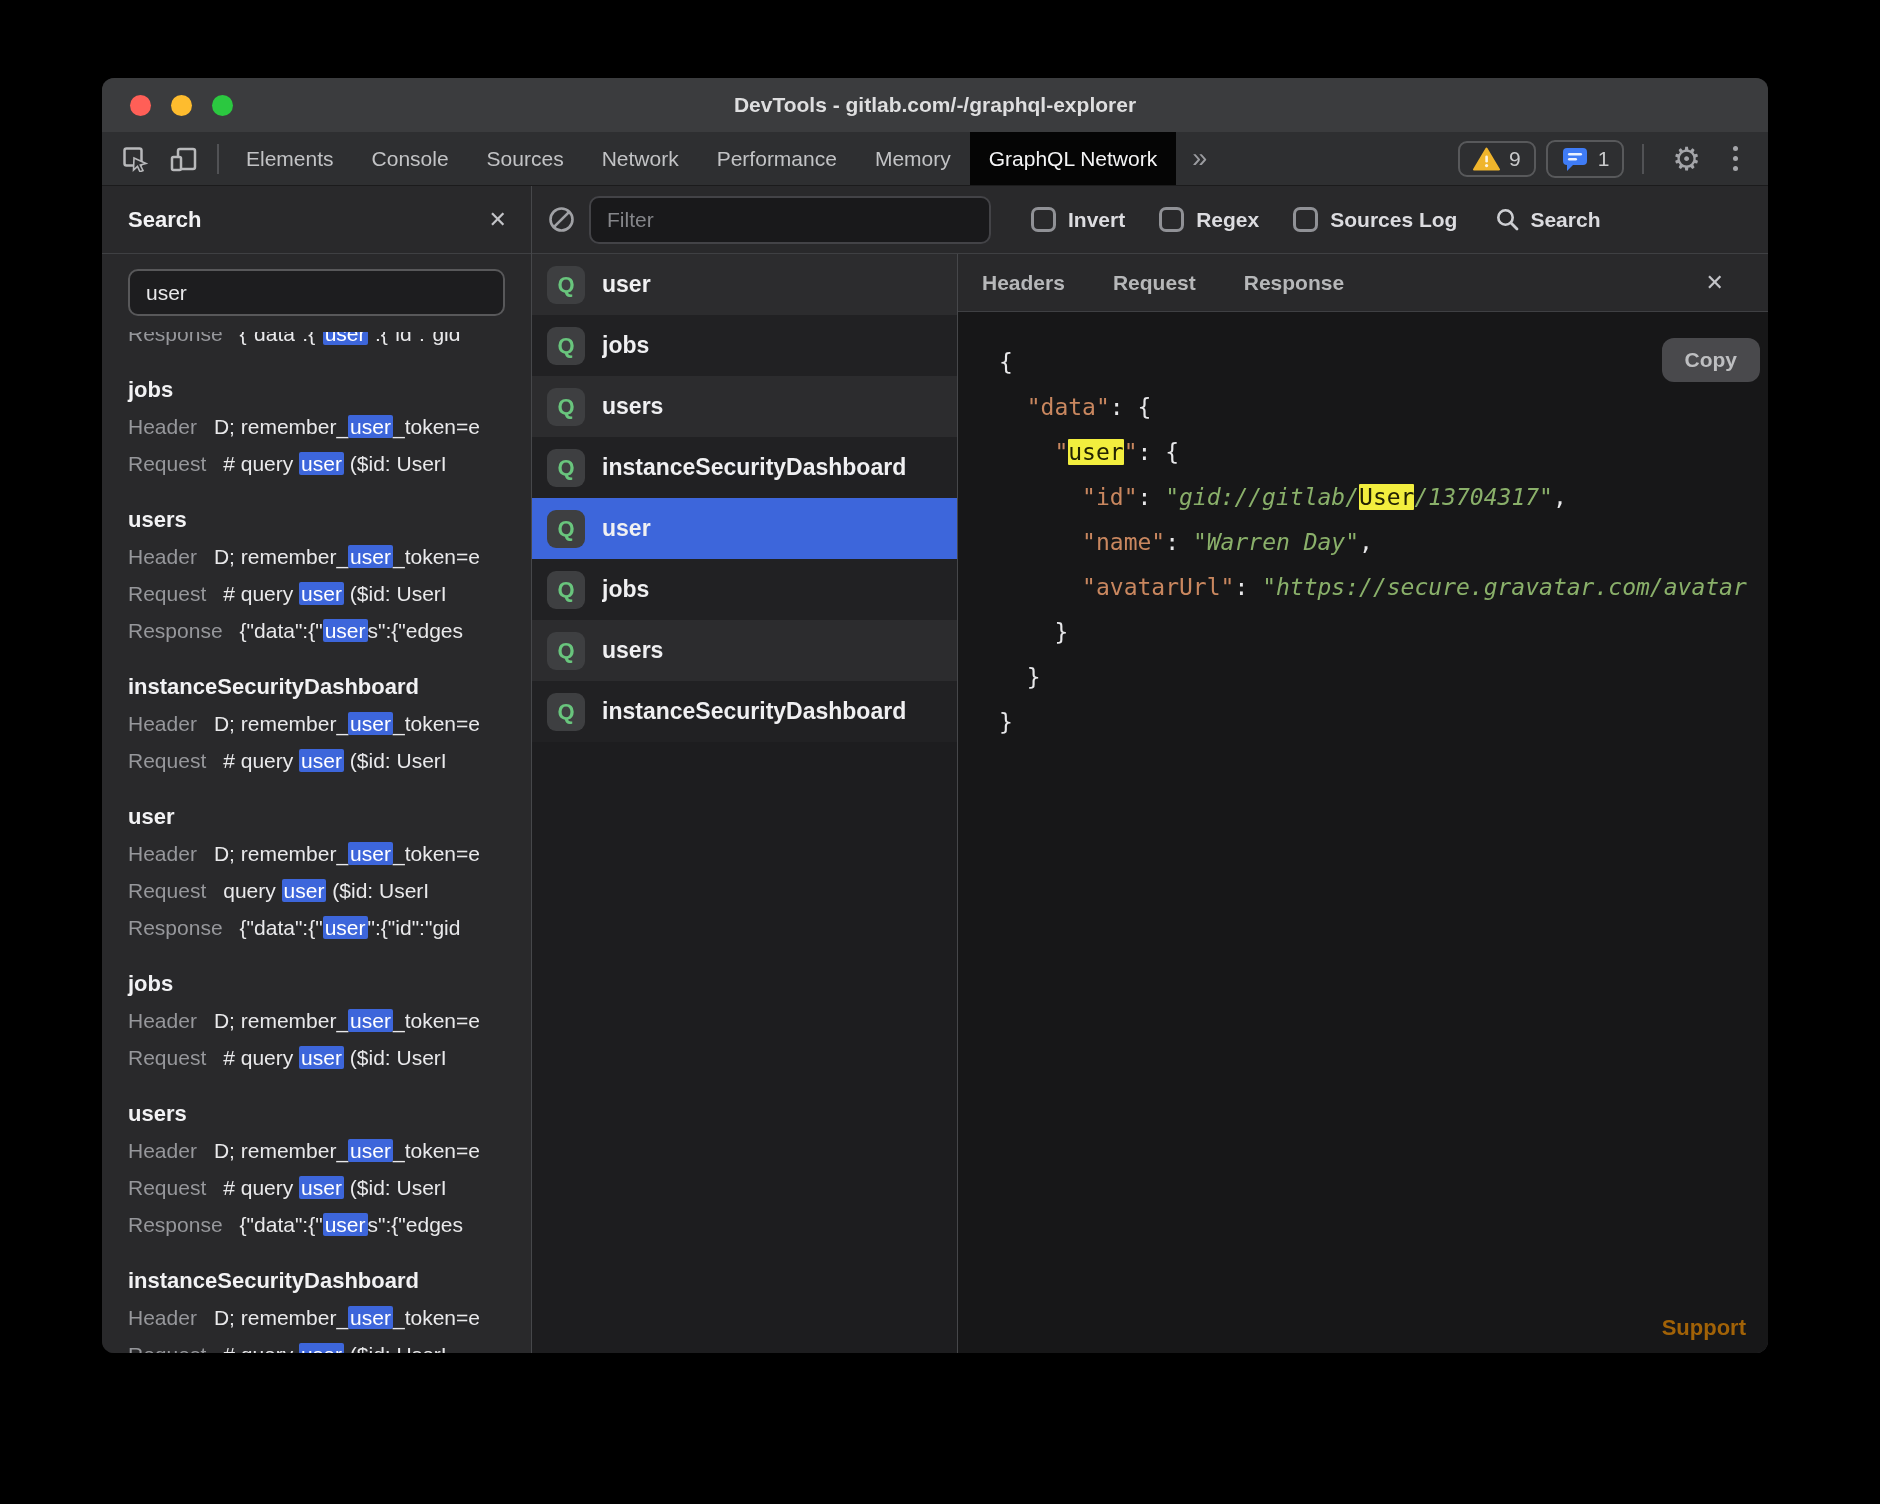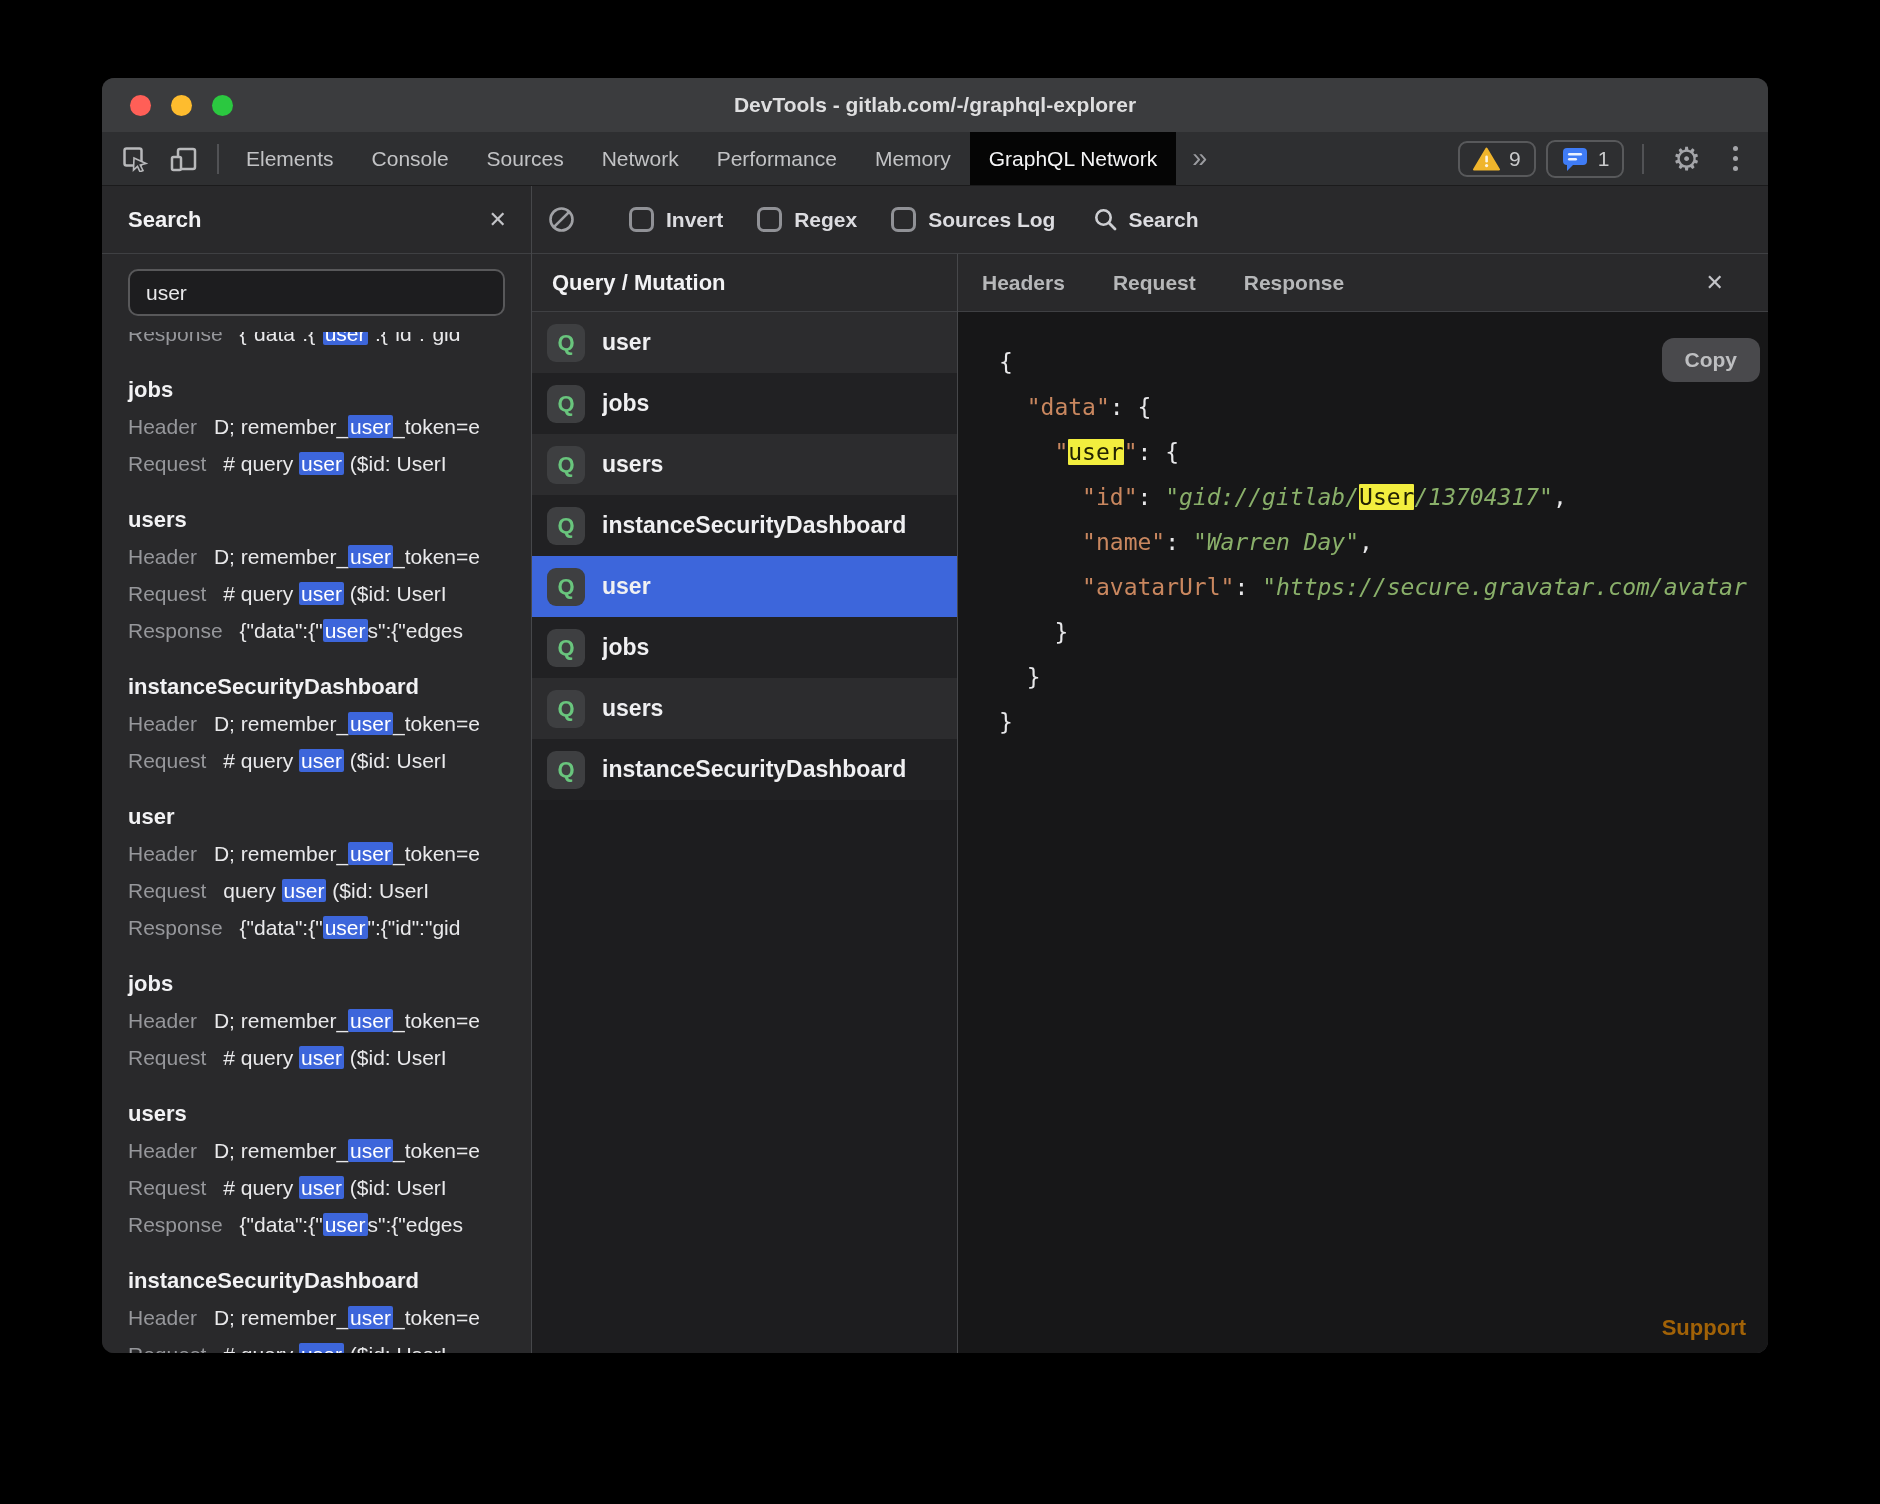--- a/index.html
+++ b/index.html
@@ -224,20 +224,23 @@
       </div>
 
       <div class="mid-right">
         <div class="band-top toolbar-band">
           <span class="block-icon">
             <svg width="27" height="27" viewBox="0 0 27 27">
                 <circle cx="13.5" cy="13.5" r="11" fill="none" stroke="#a0a1a5" stroke-width="2.6"></circle>
                 <line x1="5.8" y1="21.2" x2="21.2" y2="5.8" stroke="#a0a1a5" stroke-width="2.6"></line>
               </svg>
           </span>
+          <span class="filter-wrap">
+            <input type="text" placeholder="Filter" style="">
+          </span>
           <div class="cb-zone">
               <span class="cb-wrap">
                 <span class="cb"></span>
                 <span class="cb-label">Invert</span>
               </span>
               <span class="cb-wrap">
                 <span class="cb"></span>
                 <span class="cb-label">Regex</span>
               </span>
               <span class="cb-wrap">
@@ -250,23 +253,20 @@
                 <circle cx="10.5" cy="10.5" r="7.2" fill="none" stroke="#cdced2" stroke-width="2.6"></circle>
                 <line x1="15.8" y1="15.8" x2="22" y2="22" stroke="#cdced2" stroke-width="2.8" stroke-linecap="round"></line>
               </svg>
             <span class="cb-label">Search</span>
           </span>
         </div>
 
         <div class="cols">
 
           <div class="mid-col">
-            <div class="band-sub qm-band">
-              <span class="qm-title">Query / Mutation</span>
-            </div>
             <div class="qlist">
                 <div class="qrow">
                   <span class="qbadge">Q</span>
                   <span class="qlabel">user</span>
                 </div>
                 <div class="qrow">
                   <span class="qbadge">Q</span>
                   <span class="qlabel">jobs</span>
                 </div>
                 <div class="qrow">

